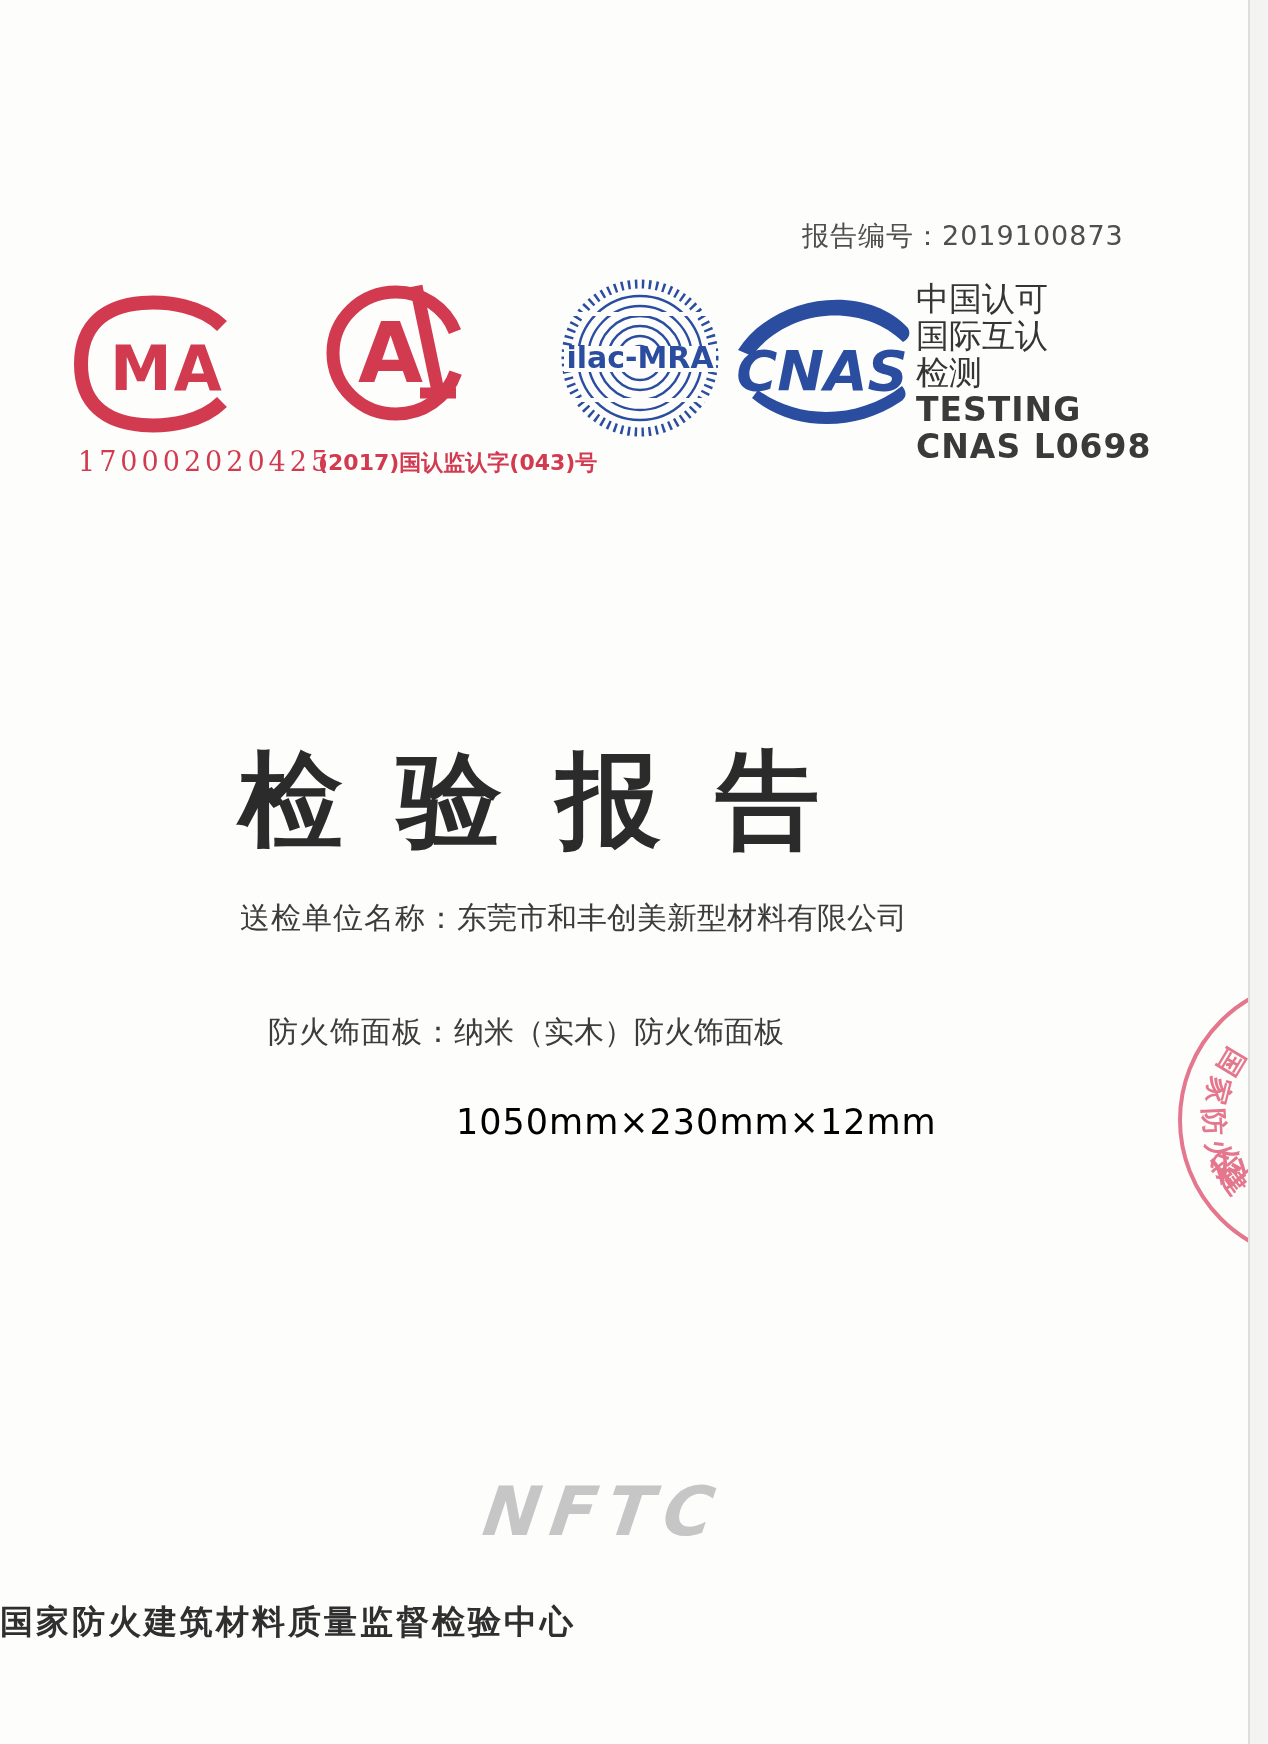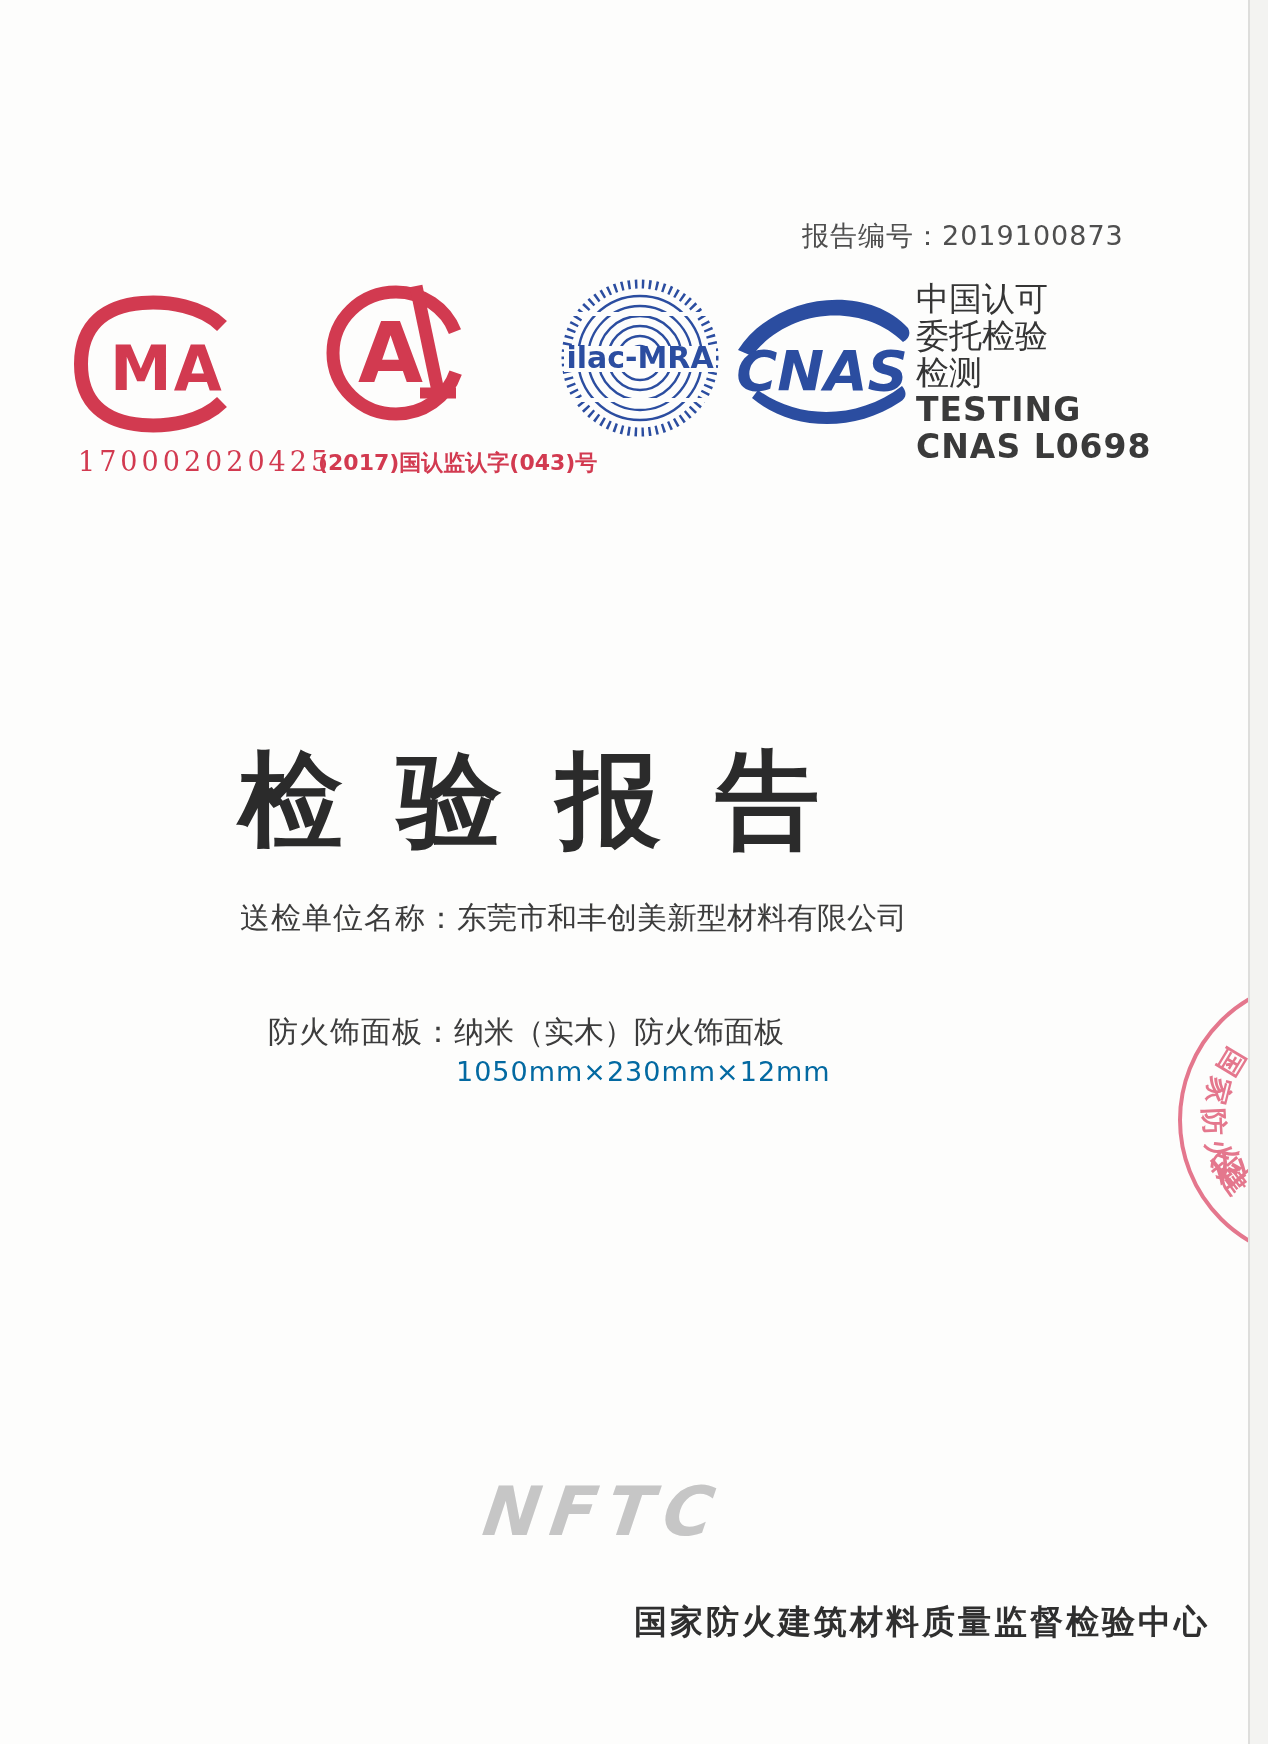--- a/index.html
+++ b/index.html
@@ -51,37 +51,37 @@
   
   .field-row{
     position:absolute;left:240px;
     font-size:30px;color:#3c3c3c;white-space:nowrap;
   }
   .field-row .lbl{display:inline-block;min-width:214px;letter-spacing:1px;text-align:right;}
   .row-1{top:898px;}
   .row-2{top:1012px;}
   .row-3{top:1124px;}
   .dims-line{
-    position:absolute;left:456px;top:1056px;
-    font-size:27px;color:#0369a1;letter-spacing:1px;white-space:nowrap;
+    position:absolute;left:456px;top:1102px;
+    font-size:35px;color:#000000;letter-spacing:1px;white-space:nowrap;
   }
   
   .stamp{position:absolute;top:960px;left:1020px;opacity:.85;}
   
   .watermark{
     position:absolute;top:1472px;left:484px;
     font-size:68px;font-weight:bold;font-style:italic;
     letter-spacing:10px;color:#c6c6c6;
     transform:skewX(-8deg);
     white-space:nowrap;
   }
   
   .footer-name{
     position:absolute;top:1600px;left:0;width:1210px;
-    text-align:right;
+    text-align:left;
     font-size:33px;font-weight:bold;color:#2f2f2f;letter-spacing:3px;
     white-space:nowrap;
   }
 </style>
 </head>
 <body>
 
 <div class="page">
 
   <div class="report-no"><span>报告编号：</span><span>2019100873</span></div>
@@ -117,21 +117,21 @@
   </svg>
 
   <svg class="logo logo-cnas" width="182" height="142" viewBox="0 0 182 142">
     <path d="M 8 64 C 44 8, 136 -4, 178 42 C 181 47, 179 53, 173 56 C 132 16, 58 22, 22 70 Z" fill="#2b4da0"></path>
     <path d="M 28 104 C 68 134, 128 134, 172 100 C 177 106, 177 112, 170 116 C 122 148, 60 144, 22 112 Z" fill="#2b4da0"></path>
     <text x="92" y="104" text-anchor="middle" font-size="56" font-weight="bold" font-style="italic" fill="#2b4da0">CNAS</text>
   </svg>
 
   <div class="cnas-caption">
     <div>中国认可</div>
-    <div>委托检验</div>
+    <div>国际互认</div>
     <div>检测</div>
     <div class="en">TESTING</div>
     <div class="en">CNAS L0698</div>
   </div>
 
   <h1 class="doc-title">检验报告</h1>
 
   <div class="field-row row-1">
     <span class="lbl">送检单位名称：</span><span>东莞市和丰创美新型材料有限公司</span>
   </div>

